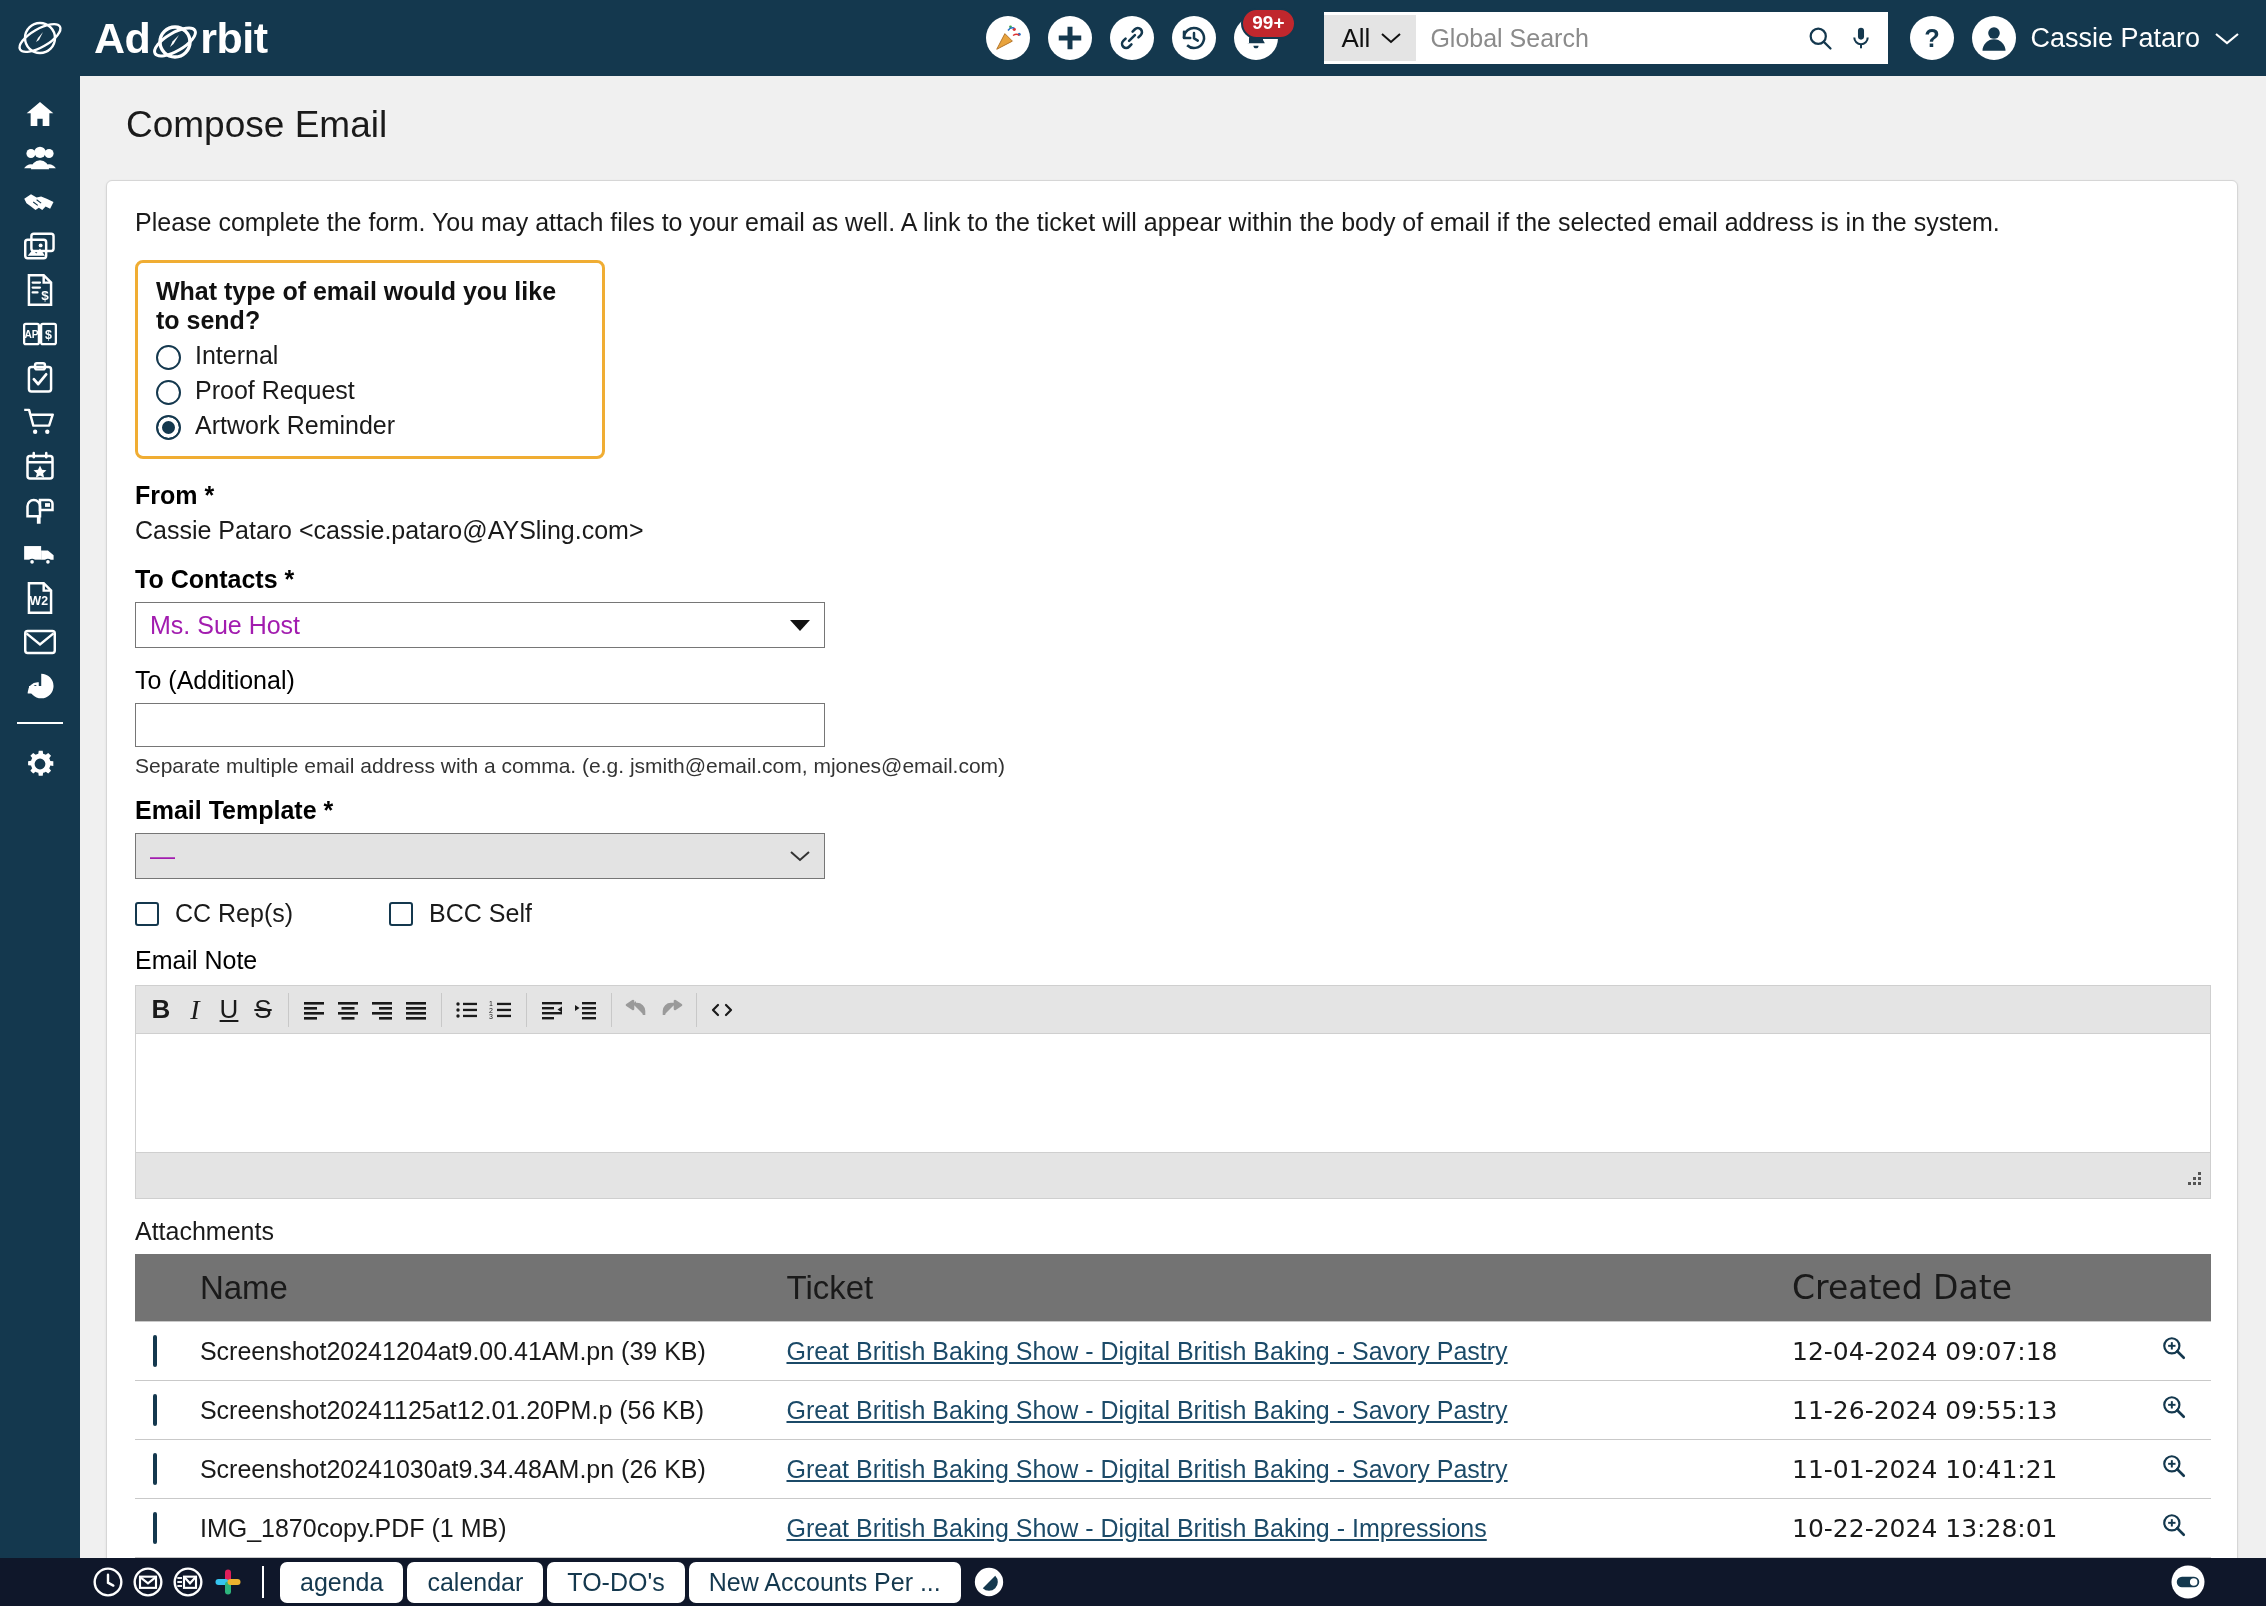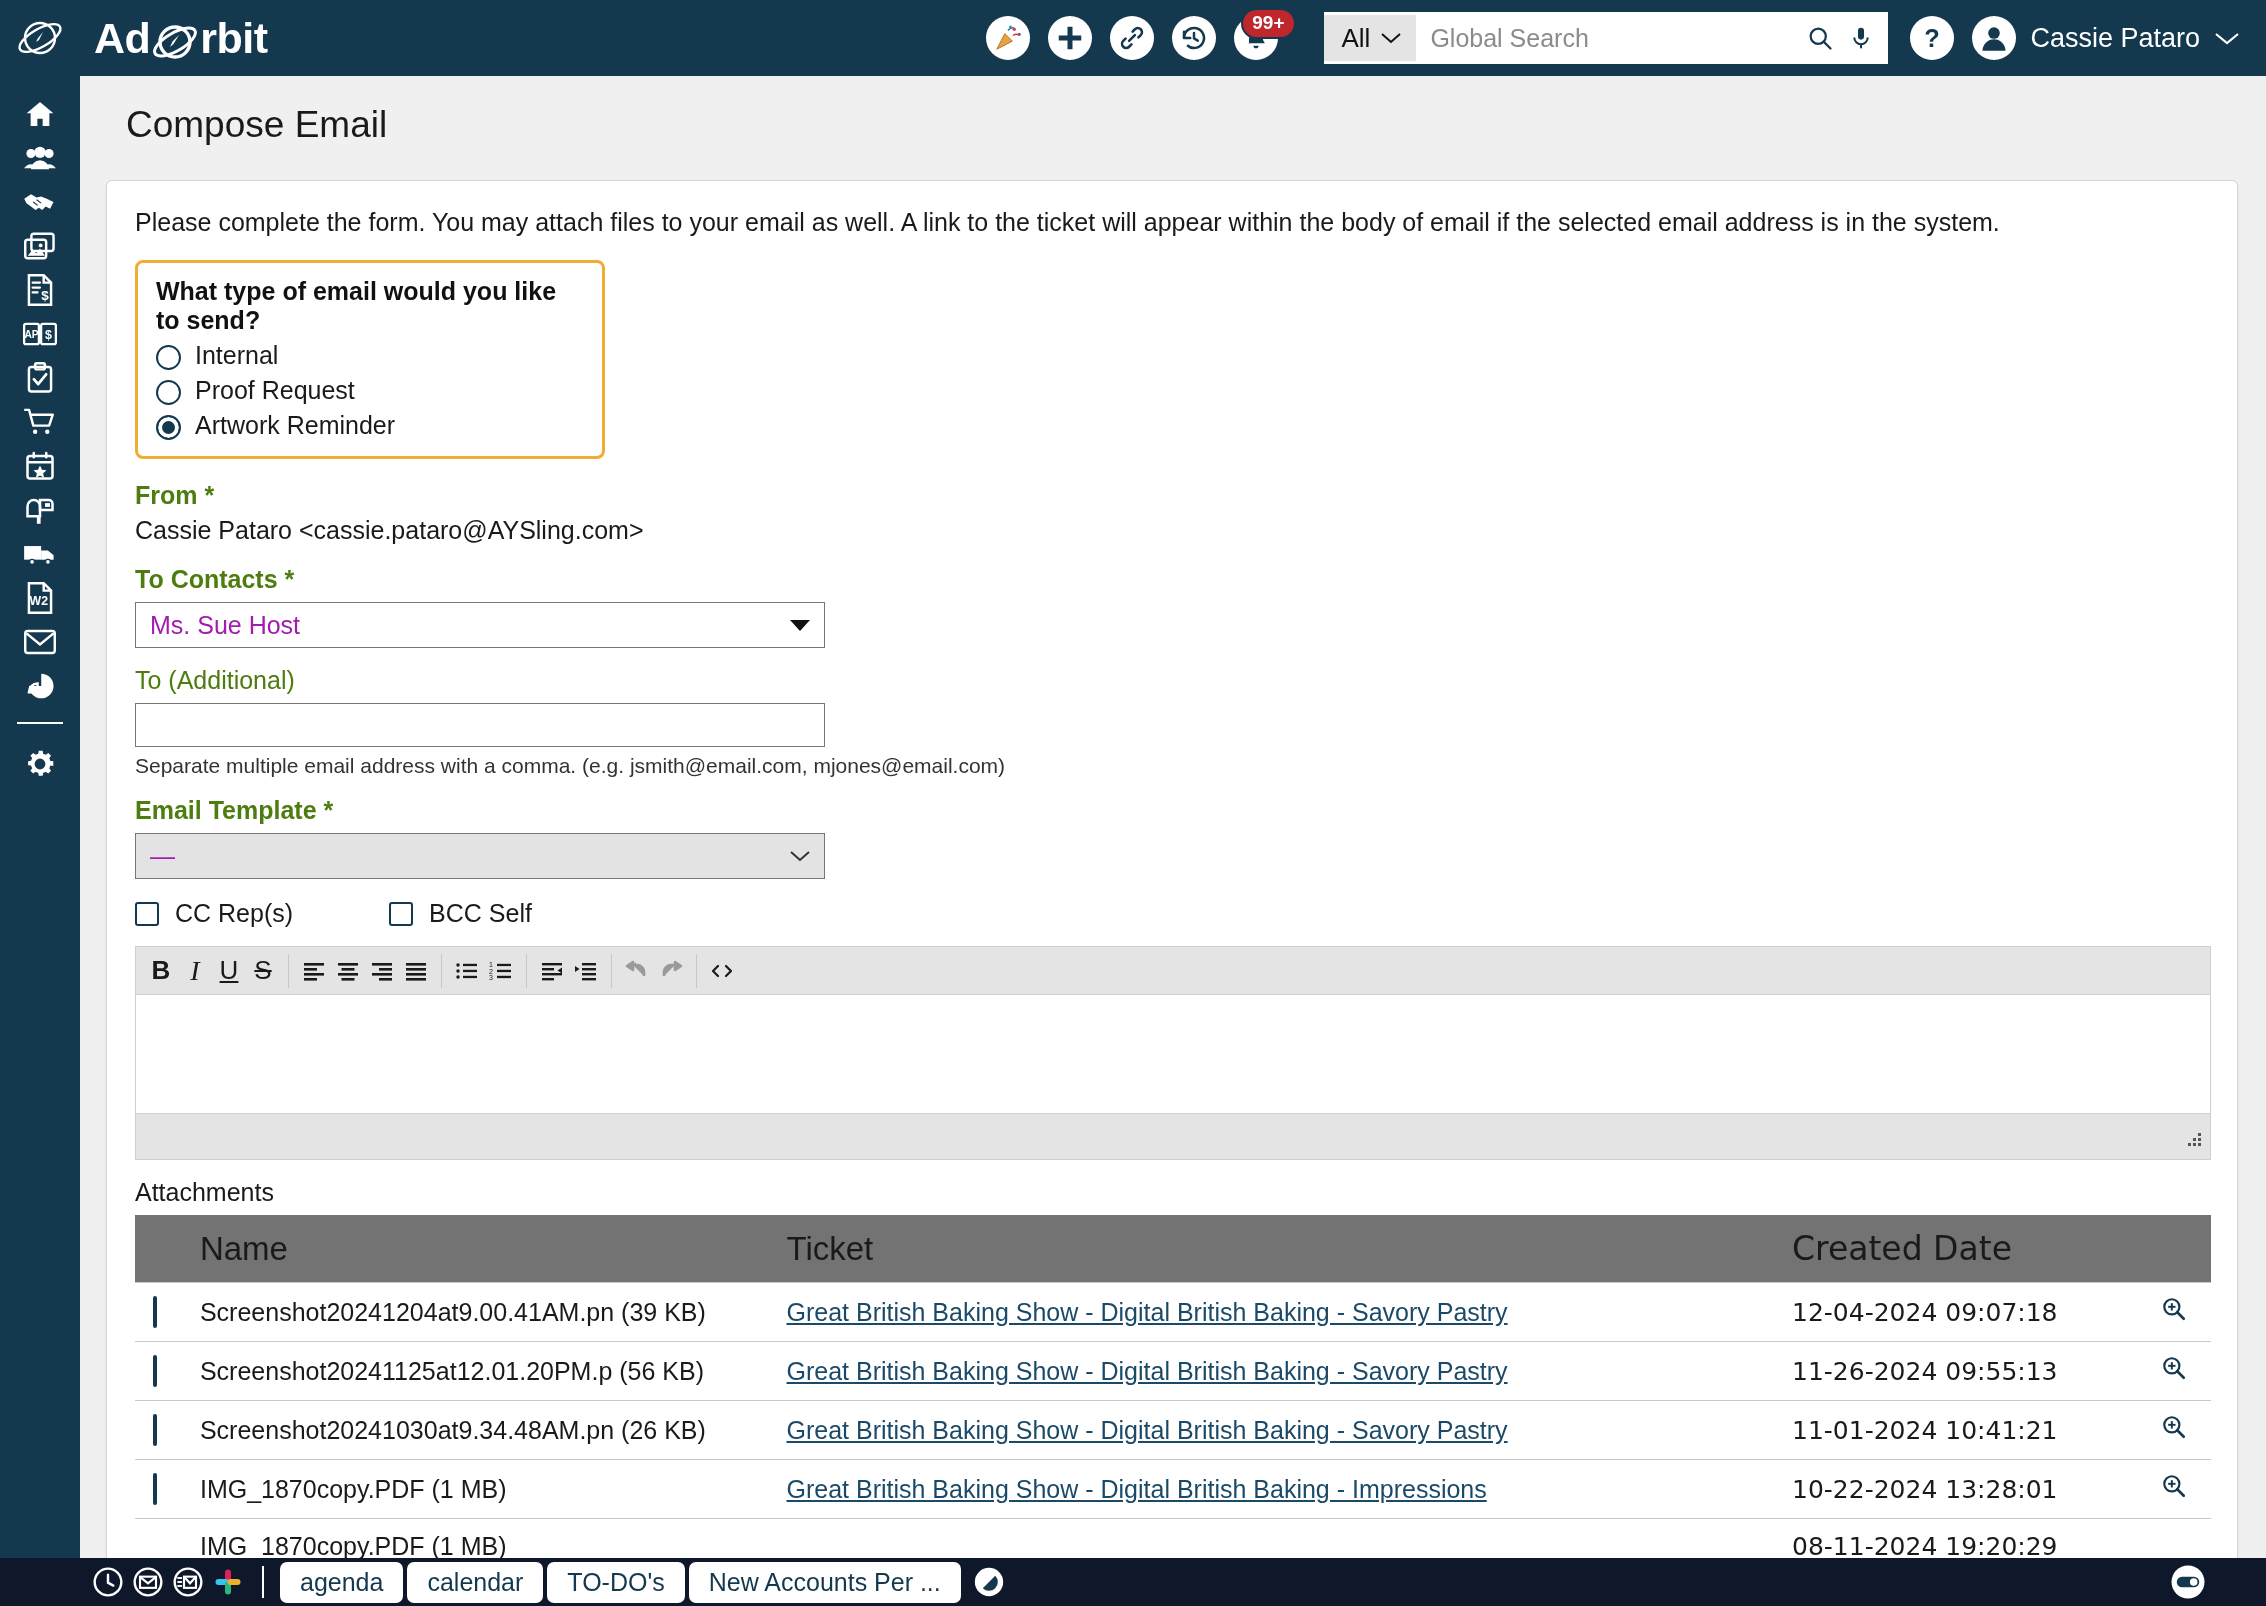--- a/index.html
+++ b/index.html
@@ -95,21 +95,21 @@
   }
   .radio-legend { font-size: 25px; font-weight: 700; color: #111; margin-bottom: 6px; }
   .radio-row { display: flex; align-items: flex-end; gap: 14px; margin-top: 6px; cursor: pointer;}
   .radio {
     width: 25px; height: 25px; border-radius: 50%; border: 2.5px solid #14384e;
     background: #fff; flex: 0 0 25px; position: relative;
   }
   .radio.checked { background: #14384e; box-shadow: inset 0 0 0 4px #ffffff; }
   .radio-label { font-size: 25px; color: #1a1a1a; }
 
-  .fld-label { font-size: 25px; font-weight: 700; color: #4d7c0f; }
+  .fld-label { font-size: 25px; font-weight: 700; color: #000000; }
   .fld-label.normal { font-weight: 400; }
   .fld-value { font-size: 25px; color: #1a1a1a; }
   .hint { font-size: 21px; color: #333; }
 
   .select-wrap { position: relative; width: 690px; margin-top: 8px; }
   .select-box {
     width: 690px; height: 46px; border: 1px solid #767676; background: #fff;
     font-size: 25px; color: #a21caf; display: flex; align-items: center; padding-left: 14px;
     cursor: pointer;
   }
@@ -477,20 +477,21 @@
         <span class="checkbox"></span>
         <span class="check-label">CC Rep(s)</span>
       </label>
       <label class="check-row">
         <span class="checkbox"></span>
         <span class="check-label">BCC Self</span>
       </label>
     </div>
 
     <div style="margin-top:18px;">
+      <div class="fld-label normal">Email Note</div>
       <div class="editor">
         <div class="editor-toolbar">
           <div class="tb-btn">
               <span class="tb-text">B</span>
             </div>
           <div class="tb-btn">
               <span class="tb-text ital">I</span>
             </div>
           <div class="tb-btn">
               <span class="tb-text und">U</span>

